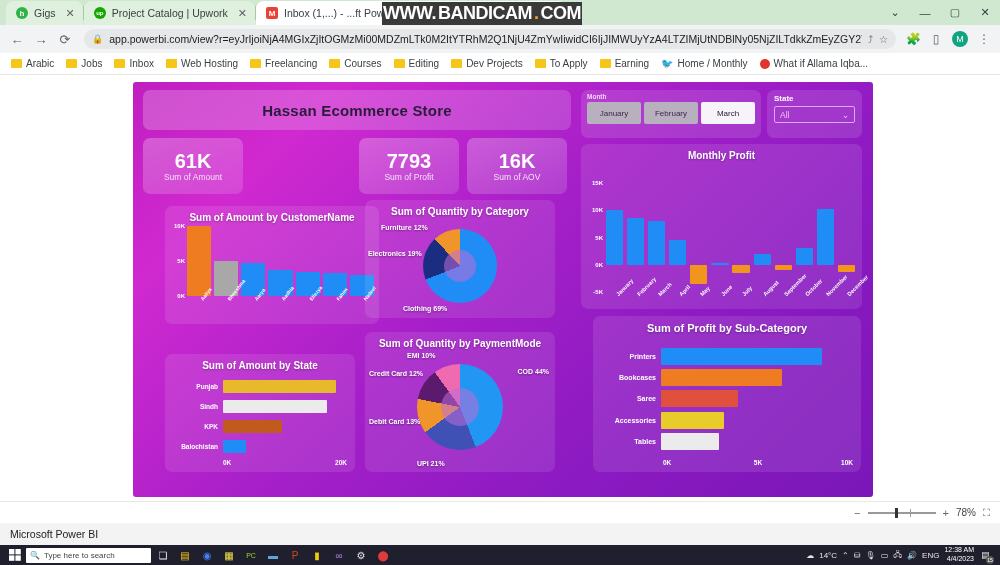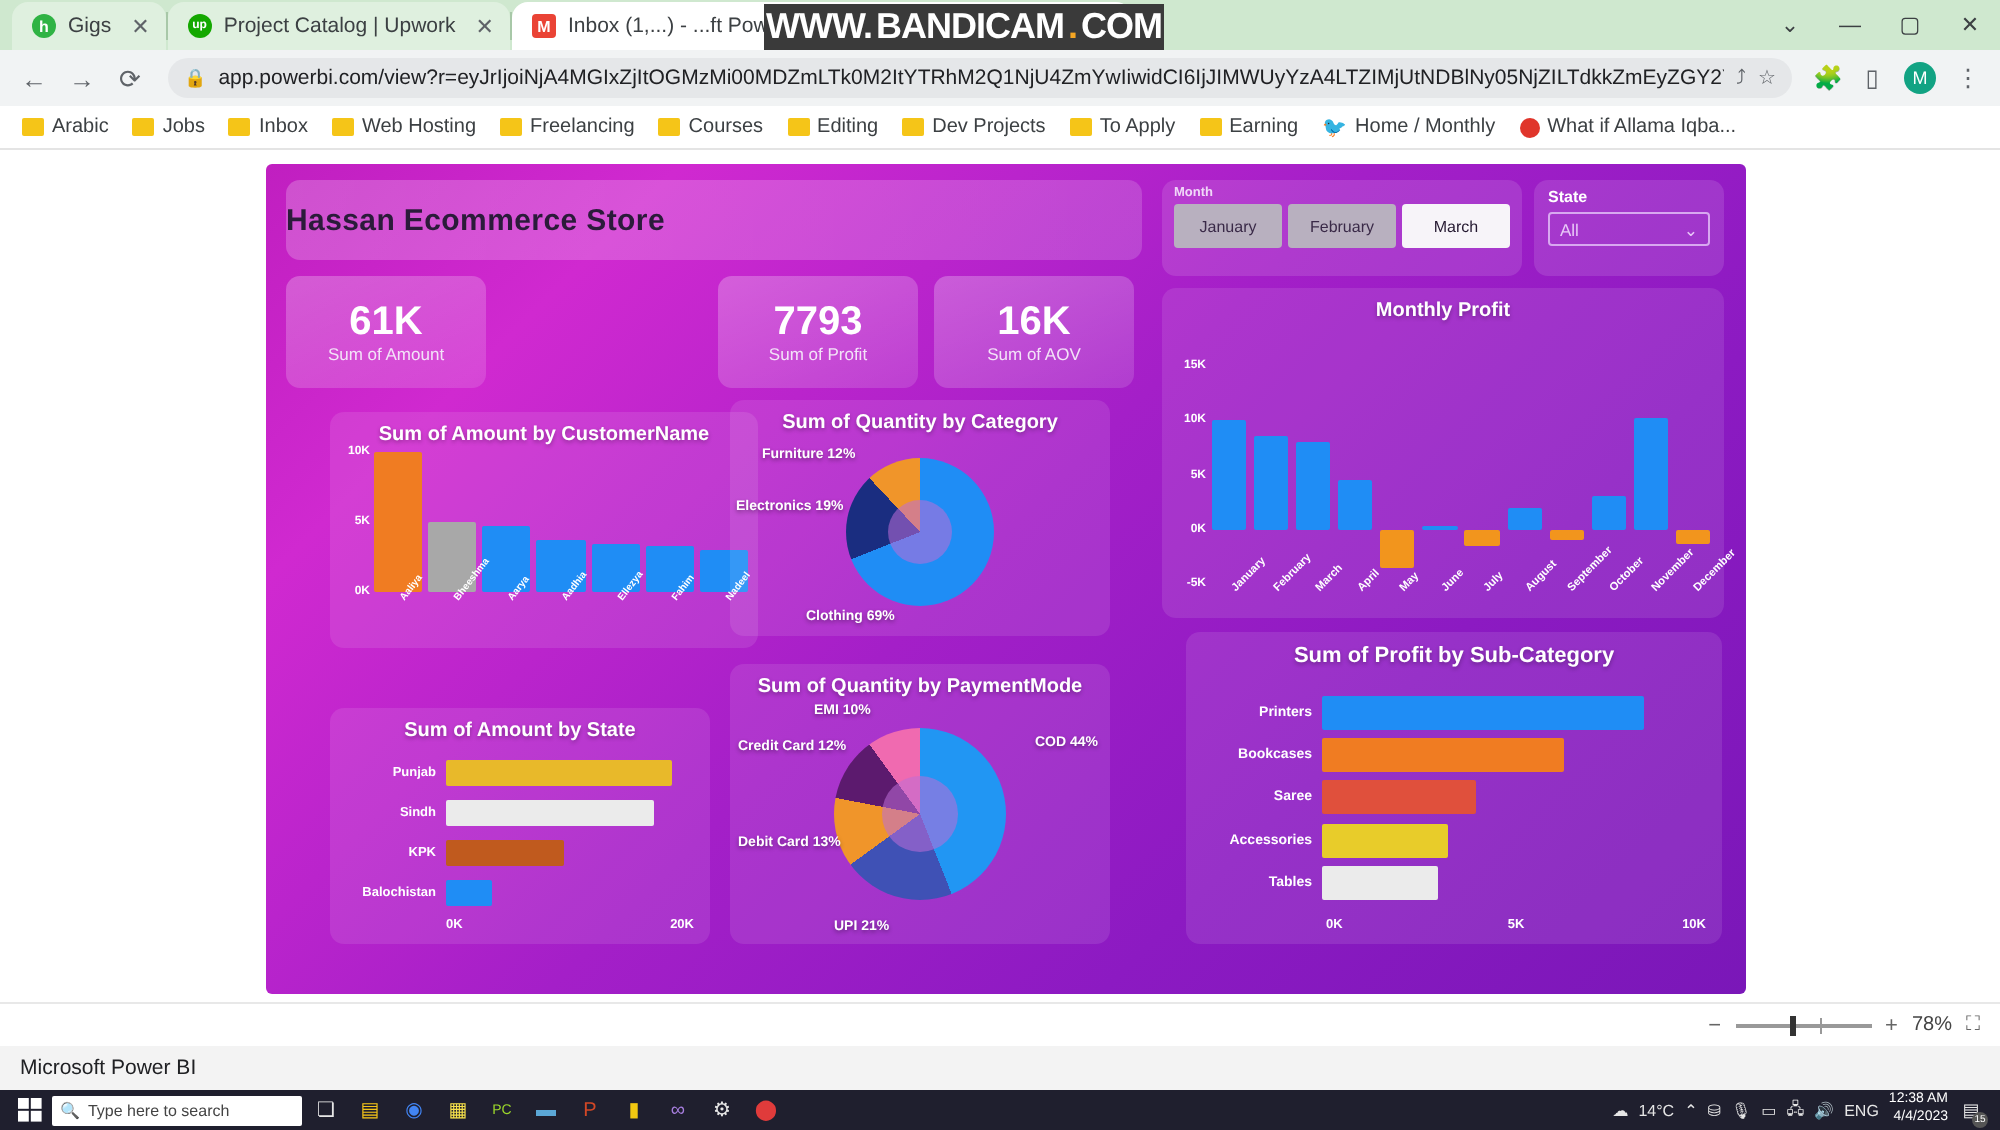--- a/index.html
+++ b/index.html
@@ -46,21 +46,21 @@
   .content { height:448px; background:#fff; position:relative; overflow:hidden; }
 
   
   .report { position:absolute; left:133px; top:7px; width:740px; height:415px;
             background:linear-gradient(135deg,#c01fc0 0%,#d029d0 18%,#a41fc8 48%,#8c1ac2 72%,#7a17b8 100%);
             border-radius:3px; padding:8px; }
   .panel { background:rgba(255,255,255,0.10); border-radius:7px; position:absolute; }
 
   .hdr { left:10px; top:8px; width:428px; height:40px;
          background:linear-gradient(90deg,rgba(255,255,255,0.22),rgba(255,255,255,0.16));
-         display:flex; align-items:center; justify-content:flex-start; }
+         display:flex; align-items:center; justify-content:center; }
   .hdr-title { font-size:15px; font-weight:bold; color:#2b1b3a; letter-spacing:.2px; }
 
   .kpi { height:56px; top:56px; background:linear-gradient(160deg,rgba(255,255,255,0.26),rgba(255,255,255,0.13));
          display:flex; flex-direction:column; align-items:center; justify-content:center; gap:1px; }
   .kpi-val { font-size:20px; font-weight:bold; color:#fff; line-height:1; }
   .kpi-lbl { font-size:8.5px; color:#f3e2f8; }
 
   .chart-title { font-size:10px; font-weight:bold; color:#fff; text-align:center; padding-top:6px;
                  text-shadow:0 1px 2px rgba(0,0,0,.3); }
 

